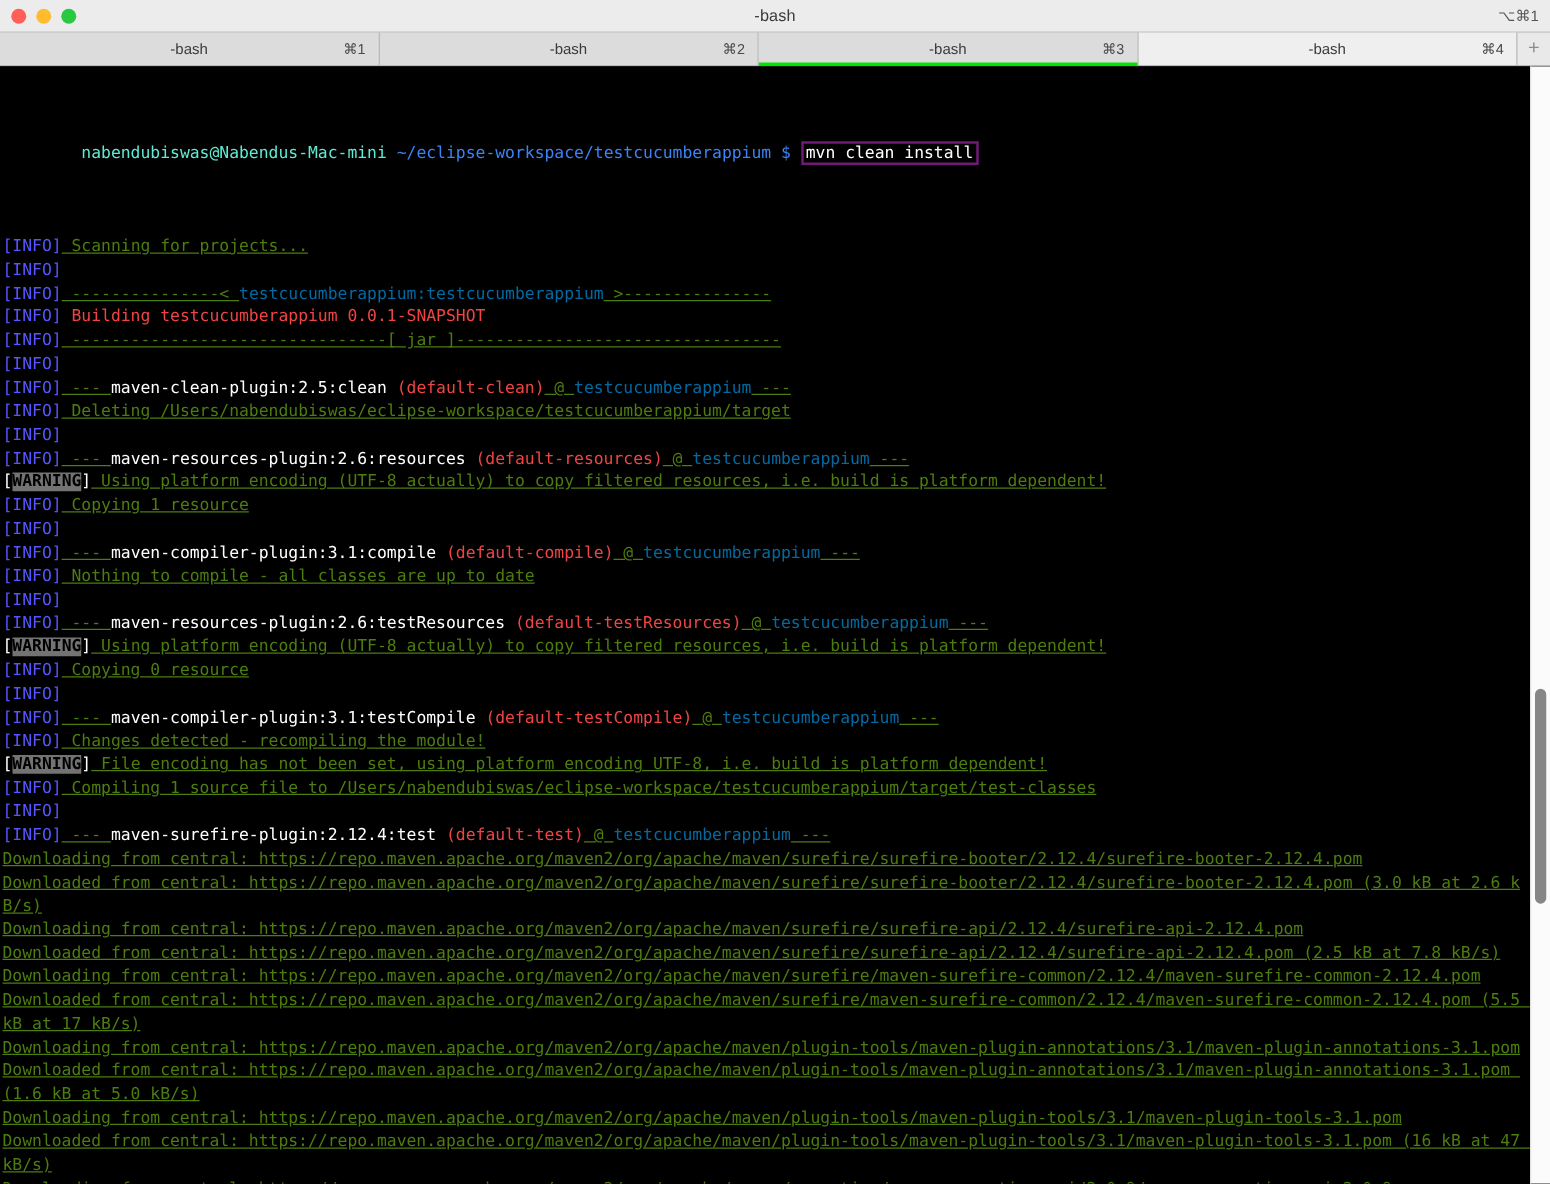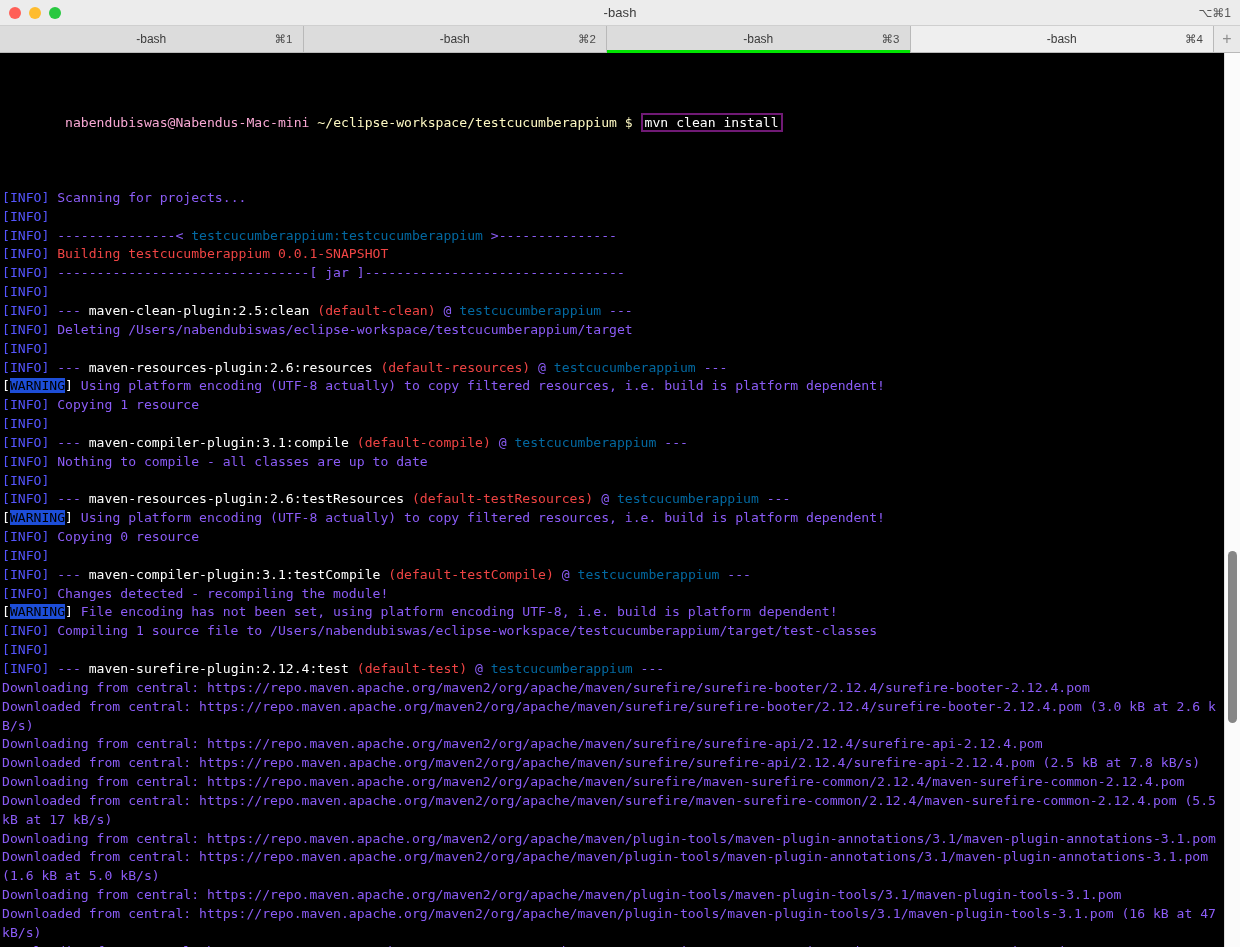--- a/index.html
+++ b/index.html
@@ -136,32 +136,32 @@
     font-size: 13.1px;
     line-height: 18.85px;
     white-space: pre-wrap;
     word-break: break-all;
   }
   .term .line {
     white-space: pre-wrap;
     word-break: break-all;
   }
   
-  .c-white   { color: #f9a8d4; }
-  .c-grey    { color: #8b5cf6; }
+  .c-white   { color: #5eead4; }
+  .c-grey    { color: #4d7c0f; text-decoration: underline; }
   .c-blue    { color: #5555ff; }
   .c-cyan    { color: #0369a1; }
   .c-green   { color: #ffffff; }
-  .c-prompt  { color: #fef9c3; margin-top: 44px; }
+  .c-prompt  { color: #3b82f6; margin-top: 44px; }
   .c-bold    { color: #ef4444; font-weight: normal; }
   .warn-tag  { color: #ffffff; }
   .warn-word {
-    background: #1d4ed8;
+    background: #737373;
     color: #000000;
-    font-weight: normal;
+    font-weight: bold;
   }
   .cmd-box {
     border: 2px solid #701a75;
     padding: 0 2px;
     color: #ffffff;
   }
 
   
   .scrollbar {
     width: 15px;

